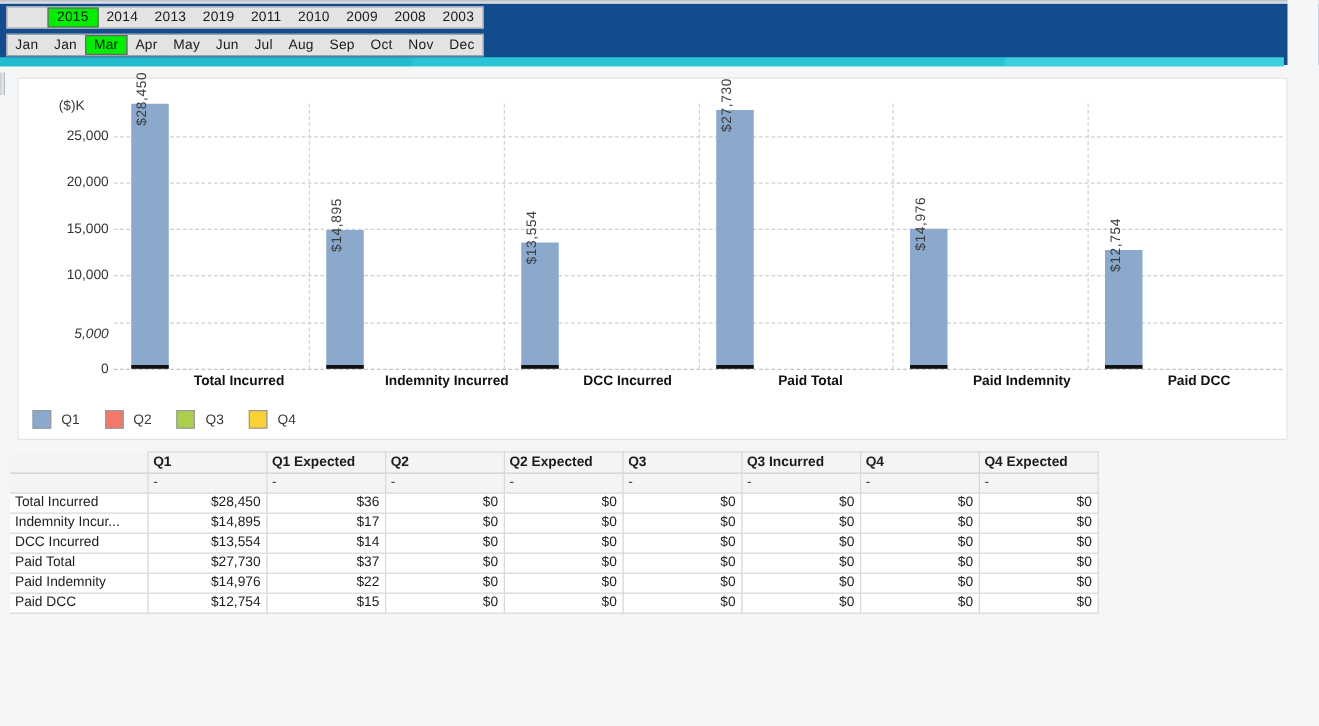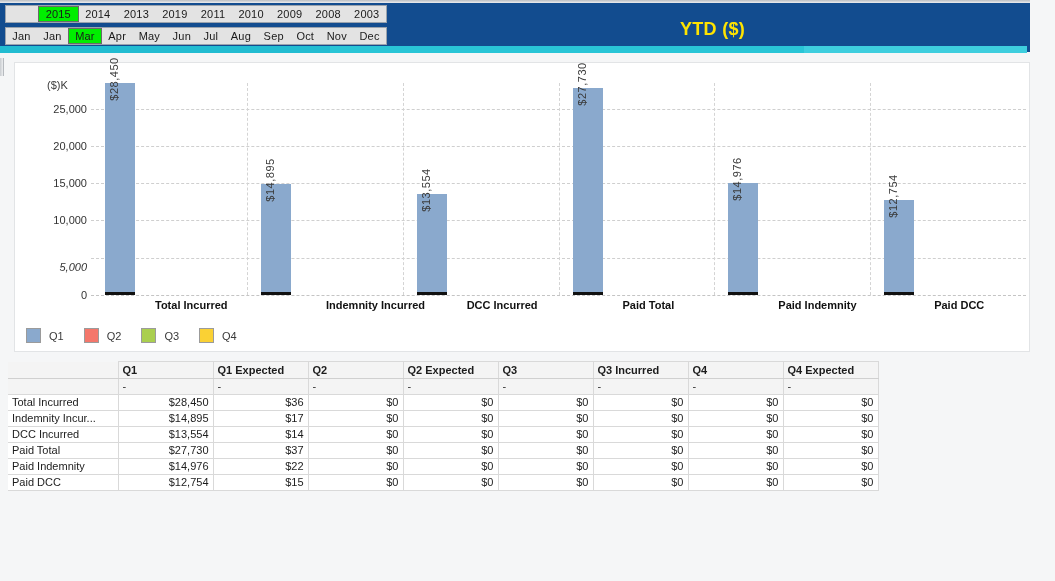--- a/index.html
+++ b/index.html
@@ -197,23 +197,20 @@
         <div class="tab">Jun</div>
         <div class="tab">Jul</div>
         <div class="tab">Aug</div>
         <div class="tab">Sep</div>
         <div class="tab">Oct</div>
         <div class="tab">Nov</div>
         <div class="tab">Dec</div>
       </div>
   </div>
 
-  <div id="title-bar">
-    <div id="title-text">YTD ($)</div>
-  </div>
 
   <div id="teal-bar">
     <div class="seg seg1"></div>
     <div class="seg seg2"></div>
     <div class="seg seg3"></div>
   </div>
   <div id="header-right-fill"></div>
 </div>
 
 <div id="left-handle"></div>
@@ -238,21 +235,21 @@
       <div class="bar-group" style="left: 14px; width: 30px; bottom: 20px;">
         <div class="bar" style="height: 212px; background: rgb(138, 169, 205);"></div>
         <div class="bar-value" style="bottom: 216px;">$28,450</div>
       </div>
       <div class="cat-label" style="left: 64px;">Total Incurred</div>
       <div class="vgrid" style="left: 155.833px;"></div>
       <div class="bar-group" style="left: 169.833px; width: 30px; bottom: 20px;">
         <div class="bar" style="height: 110.993px; background: rgb(138, 169, 205);"></div>
         <div class="bar-value" style="bottom: 114.993px;">$14,895</div>
       </div>
-      <div class="cat-label" style="left: 235px;">Indemnity Incurred</div>
+      <div class="cat-label" style="left: 217px;">Indemnity Incurred</div>
       <div class="vgrid" style="left: 311.667px;"></div>
       <div class="bar-group" style="left: 325.667px; width: 30px; bottom: 20px;">
         <div class="bar" style="height: 101px; background: rgb(138, 169, 205);"></div>
         <div class="bar-value" style="bottom: 105px;">$13,554</div>
       </div>
       <div class="cat-label" style="left: 375.667px;">DCC Incurred</div>
       <div class="vgrid" style="left: 467.5px;"></div>
       <div class="bar-group" style="left: 481.5px; width: 30px; bottom: 20px;">
         <div class="bar" style="height: 206.635px; background: rgb(138, 169, 205);"></div>
         <div class="bar-value" style="bottom: 210.635px;">$27,730</div>

